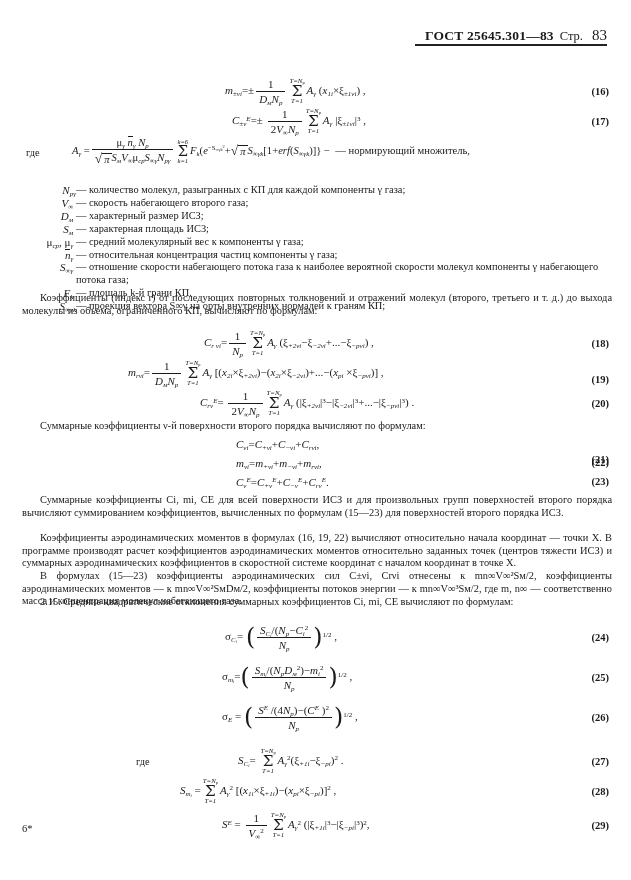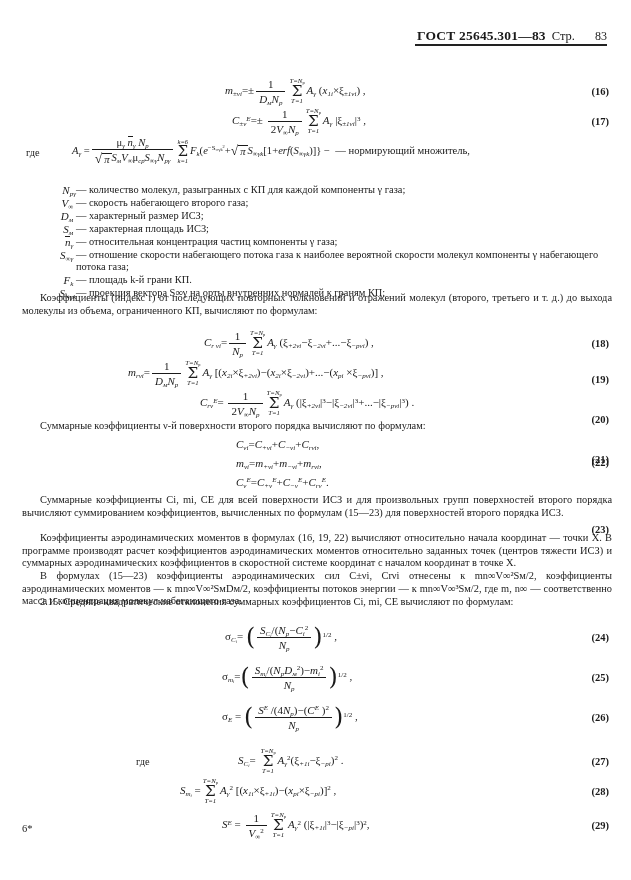--- a/index.html
+++ b/index.html
@@ -33,22 +33,22 @@
   .header .gost {
     font-weight: bold;
     font-size: 13.5px;
     letter-spacing: 0.2px;
   }
   .header .pagelbl {
     font-size: 12.5px;
     margin-left: 6px;
   }
   .header .pagenum {
-    font-size: 12px;
-    margin-left: 20px;
+    font-size: 15px;
+    margin-left: 9px;
   }
   .header-rule {
     position: absolute;
     top: 44px;
     right: 24px;
     width: 192px;
     height: 2px;
     background: #222;
   }
 
@@ -237,20 +237,24 @@
     <div class="defrow">
       <span class="defsym" style="width:54px;"><span class="mi">D</span><sub class="isub">м</sub>&nbsp;</span>
       <span class="deftxt">— характерный размер ИСЗ;</span>
     </div>
 
     <div class="defrow">
       <span class="defsym" style="width:54px;"><span class="mi">S</span><sub class="isub">м</sub>&nbsp;</span>
       <span class="deftxt">— характерная площадь ИСЗ;</span>
     </div>
 
+    <div class="defrow" style="margin-left:-16px;">
+      <span class="defsym" style="width:70px;">μ<sub class="isub">ср</sub>,&nbsp;μ<sub class="isub">γ</sub>&nbsp;</span>
+      <span class="deftxt">— средний молекулярный вес к компоненты γ газа;</span>
+    </div>
 
     <div class="defrow">
       <span class="defsym" style="width:54px;"><span class="ovl"><span class="mi">n</span></span><sub class="isub">γ</sub>&nbsp;</span>
       <span class="deftxt">— относительная концентрация частиц компоненты γ газа;</span>
     </div>
 
     <div class="defrow">
       <span class="defsym" style="width:54px;"><span class="mi">S</span><sub class="isub">∞γ</sub>&nbsp;</span>
       <span class="deftxt">— отношение скорости набегающего потока газа к наиболее вероятной скорости молекул компоненты γ набегающего потока газа;</span>
     </div>
@@ -279,21 +283,21 @@
     <div class="eqbody" style="left:128px; top:0;">
       <span class="mi">m</span><sub class="isub">rνi</sub>=<span class="frac"><span class="num">1</span><span class="den"><span class="mi">D</span><sub class="isub">м</sub><span class="mi">N</span><sub class="isub">p</sub></span></span><span class="bigsum"><span class="lim">T=N<sub>p</sub></span><span class="sig">Σ</span><span class="lim">T=1</span></span><span class="mi">A</span><sub class="isub">γ</sub>&nbsp;[(<span class="mi">x</span><sub class="isub">2i</sub>×ξ<sub class="isub">+2νi</sub>)−(<span class="mi">x</span><sub class="isub">2i</sub>×ξ<sub class="isub">−2νi</sub>)+...−(<span class="mi">x</span><sub class="isub">pi</sub>&nbsp;×ξ<sub class="isub">−pνi</sub>)]&nbsp;,
     </div>
     <div class="eqnum" style="top:8px;margin-top:6px;">(19)</div>
   </div>
 
   <div class="eqrow" style="top:390px;">
     <div class="eqbody" style="left:200px; top:0;">
       <span class="mi">C</span><sub class="isub">rν</sub><sup class="isub">E</sup>=&nbsp;<span class="frac"><span class="num">1</span><span class="den">2<span class="mi">V</span><sub class="isub">∞</sub><span class="mi">N</span><sub class="isub">p</sub></span></span><span class="bigsum"><span class="lim">T=N<sub>p</sub></span><span class="sig">Σ</span><span class="lim">T=1</span></span><span class="mi">A</span><sub class="isub">γ</sub>&nbsp;(|ξ<sub class="isub">+2νi</sub>|<sup>3</sup>−|ξ<sub class="isub">−2νi</sub>|<sup>3</sup>+...−|ξ<sub class="isub">−pνi</sub>|<sup>3</sup>)&nbsp;.
     </div>
-    <div class="eqnum" style="top:24px;text-align:right;">(20)</div>
+    <div class="eqnum" style="top:8px;text-align:right;">(20)</div>
   </div>
 
   <div class="para indent" style="left:22px; top:420px; width:590px;">Суммарные коэффициенты ν-й поверхности второго порядка вычисляют по формулам:</div>
 
   <div class="eqrow" style="top:438px;">
     <div class="eqbody" style="left:236px; top:0;">
       <span class="mi">C</span><sub class="isub">νi</sub>=<span class="mi">C</span><sub class="isub">+νi</sub>+<span class="mi">C</span><sub class="isub">−νi</sub>+<span class="mi">C</span><sub class="isub">rνi</sub>,
     </div>
     <div class="eqnum" style="top:16px;">(21)</div>
   </div>
@@ -302,21 +306,21 @@
     <div class="eqbody" style="left:236px; top:0;">
       <span class="mi">m</span><sub class="isub">νi</sub>=<span class="mi">m</span><sub class="isub">+νi</sub>+<span class="mi">m</span><sub class="isub">−νi</sub>+<span class="mi">m</span><sub class="isub">rνi</sub>,
     </div>
     <div class="eqnum" style="top:0;">(22)</div>
   </div>
 
   <div class="eqrow" style="top:476px;">
     <div class="eqbody" style="left:236px; top:0;">
       <span class="mi">C</span><sub class="isub">ν</sub><sup class="isub">E</sup>=<span class="mi">C</span><sub class="isub">+ν</sub><sup class="isub">E</sup>+<span class="mi">C</span><sub class="isub">−ν</sub><sup class="isub">E</sup>+<span class="mi">C</span><sub class="isub">rν</sub><sup class="isub">E</sup>.
     </div>
-    <div class="eqnum" style="top:0;margin-top:48px;">(23)</div>
+    <div class="eqnum" style="top:0;">(23)</div>
   </div>
 
   <div class="para indent" style="left:22px; top:494px; width:590px;">Суммарные коэффициенты Ci, mi, CE для всей поверхности ИСЗ и для произвольных групп поверхностей второго порядка вычисляют суммированием коэффициентов, вычисленных по формулам (15—23) для поверхностей второго порядка ИСЗ.</div>
 
   <div class="para indent" style="left:22px; top:532px; width:590px;">Коэффициенты аэродинамических моментов в формулах (16, 19, 22) вычисляют относительно начала координат — точки X. В программе производят расчет коэффициентов аэродинамических моментов относительно заданных точек (центров тяжести ИСЗ) и суммарных аэродинамических коэффициентов в скоростной системе координат с началом координат в точке X.</div>
 
   <div class="para indent" style="left:22px; top:570px; width:590px;">В формулах (15—23) коэффициенты аэродинамических сил C±νi, Crνi отнесены к mn∞V∞²Sм/2, коэффициенты аэродинамических моментов — к mn∞V∞²SмDм/2, коэффициенты потоков энергии — к mn∞V∞³Sм/2, где m, n∞ — соответственно масса и концентрация молекул набегающего газа.</div>
 
   <div class="para indent" style="left:22px; top:596px; width:590px;">2.15. Средние квадратические отклонения суммарных коэффициентов Ci, mi, CE вычисляют по формулам:</div>
 

